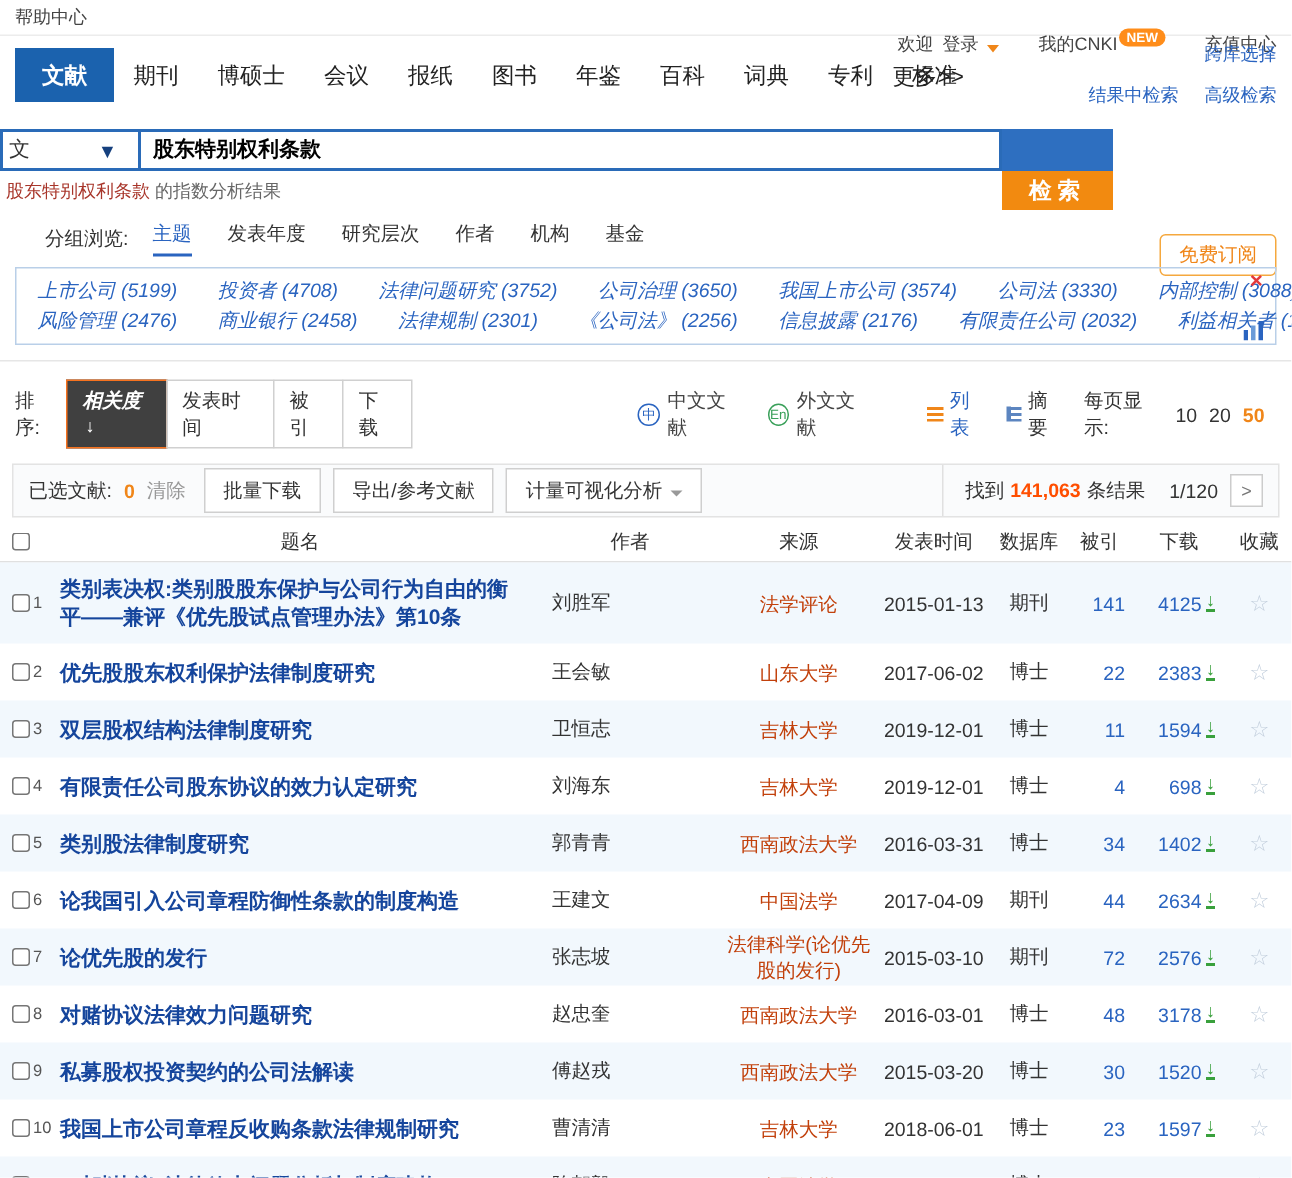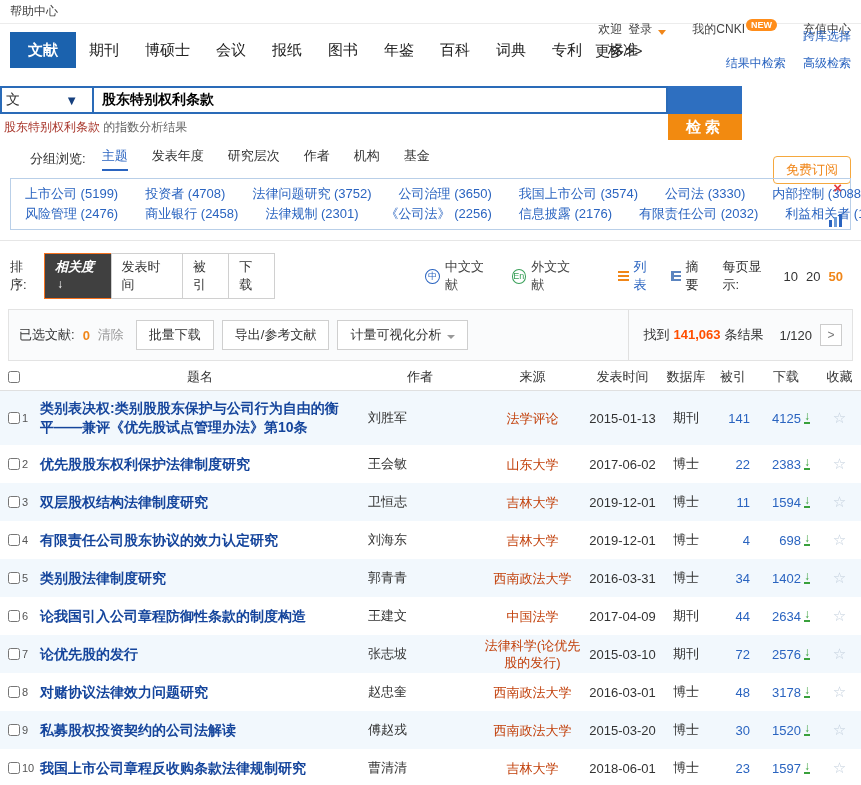--- a/index.html
+++ b/index.html
@@ -49,21 +49,21 @@
   .group-row { position:relative; display:flex; align-items:center; padding:5px 10px 3px 30px; height:28px; }
   .group-label { margin-right:16px; }
   .group-items { display:flex; }
   .group-item { margin-right:24px; color:#333; padding-bottom:4px; }
   .group-item.active { color:#2a64c0; border-bottom:2px solid #2a64c0; }
   .subscribe-btn { position:absolute; right:10px; top:12px; color:#f08619; border:1px solid #f5a83e;
     border-radius:4px; padding:4px 12px; background:#fff; }
 
   
   .topic-box { margin:6px 10px 0; border:1px solid #b9cfe8; position:relative; padding:5px 30px 5px 14px; }
-  .topic-row { display:flex; line-height:20px; }
+  .topic-row { display:flex; line-height:20px;font-style:italic; }
   .topic-link { color:#2a64c0; font-size:13px; margin-right:27px; white-space:nowrap; }
   .close-x { position:absolute; right:8px; top:0; color:#e4393c; font-size:15px; font-weight:bold; }
   .chart-icon { position:absolute; right:6px; bottom:2px; line-height:0; }
 
   
   .results { border-top:1px solid #e6e6e6; margin-top:10px; }
   .sortbar { display:flex; align-items:center; padding:12px 10px 10px; }
   .sort-label { margin-right:6px; }
   .sort-group { display:flex; }
   .sort-btn { border:1px solid #d0d0d0; background:#fff; color:#333; padding:4px 10px; margin-left:-1px; }
@@ -84,21 +84,21 @@
   .txt-list { color:#2a64c0; }
   .txt-abs { color:#333; }
   .per-page { margin-left:auto; display:flex; align-items:center; }
   .per-page > span { margin-right:8px; }
   .pp-box { display:flex; }
   .pp-opt { color:#333; margin-right:8px; }
   .pp-opt.active { color:#f08619; font-weight:bold; margin-right:0; }
 
   
   .toolbar { margin:0 8px; border:1px solid #e3e3e3; background:#fafbfc; display:flex;
-    align-items:center; padding:0 10px; height:52px; }
+    align-items:center; padding:0 10px; height:36px; }
   .toolbar > * { margin-right:8px; }
   .selected-count { color:#f08619; font-weight:bold; }
   .clear-link { color:#999; margin-right:12px; }
   .tb-btn { background:#fff; border:1px solid #cfcfcf; padding:5px 12px; font-size:13px; color:#333; }
   .tb-caret { width:0; height:0; border-left:4px solid transparent; border-right:4px solid transparent;
     border-top:4px solid #999; display:inline-block; margin-left:6px; }
   .tb-right { margin-left:auto; margin-right:0; display:flex; align-items:center;
     border-left:1px solid #e0e0e0; padding-left:14px; height:100%; }
   .result-count { color:#ff4e00; font-weight:bold; margin:0 4px; }
   .page-info { margin-left:16px; }

